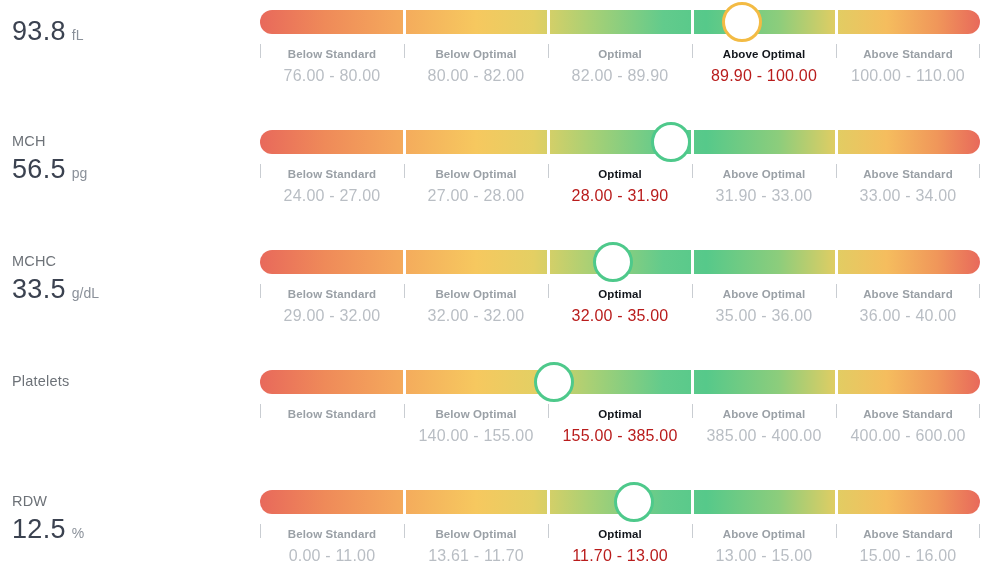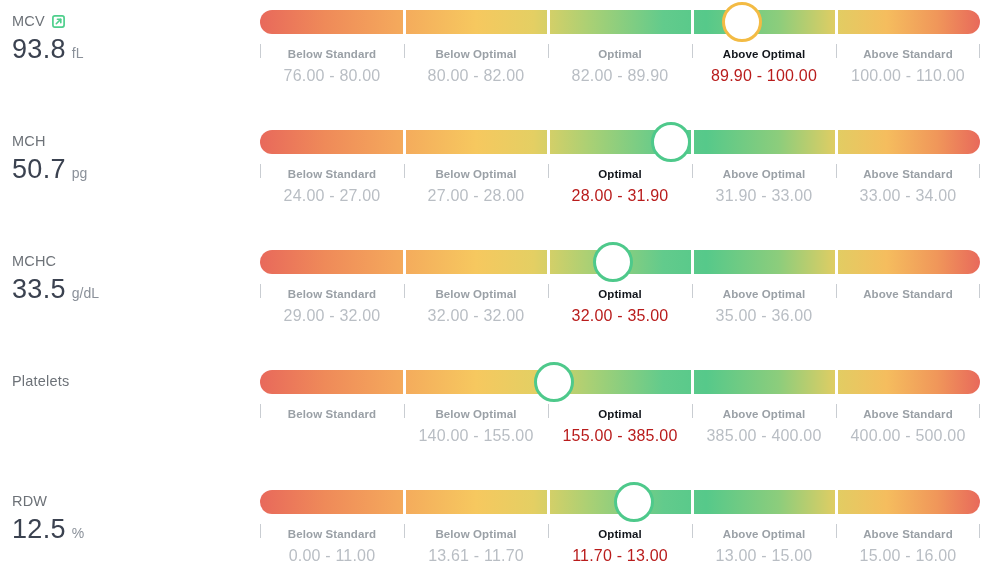--- a/index.html
+++ b/index.html
@@ -177,30 +177,20 @@
 
   .seg-label.active .seg-title { color: #12161c; }
   .seg-label.active .seg-range { color: #b91c1c; }
 </style>
 </head>
 <body>
 
 <div id="biomarker-panel">
     <div class="marker-row">
       <div class="info-col">
-        <div class="info-name-line">
-          <span class="info-name">MCV</span>
-          <span class="ext-link-icon">
-            <svg width="13" height="13" viewBox="0 0 13 13">
-              <rect x="0.9" y="0.9" width="11.2" height="11.2" rx="2" ry="2" fill="none" stroke="#4ecf8c" stroke-width="1.7"></rect>
-              <path d="M4.3 8.7 L8.6 4.4" stroke="#4ecf8c" stroke-width="1.6" stroke-linecap="round"></path>
-              <path d="M5.4 4.3 L8.8 4.3 L8.8 7.7" fill="none" stroke="#4ecf8c" stroke-width="1.6" stroke-linecap="round" stroke-linejoin="round"></path>
-            </svg>
-          </span>
-        </div>
         <div class="info-value-line">
           <span class="info-value">93.8</span>
           <span class="info-unit">fL</span>
         </div>
       </div>
       <div class="gauge">
         <div class="gauge-track"></div>
         <div class="seg-sep" style="left: 142.5px;"></div>
         <div class="seg-sep" style="left: 286.5px;"></div>
         <div class="seg-sep" style="left: 430.5px;"></div>
@@ -235,21 +225,21 @@
           <div class="seg-range">100.00 - 110.00</div>
         </div>
       </div>
     </div>
     <div class="marker-row">
       <div class="info-col">
         <div class="info-name-line">
           <span class="info-name">MCH</span>
         </div>
         <div class="info-value-line">
-          <span class="info-value">50.7</span>
+          <span class="info-value">56.5</span>
           <span class="info-unit">pg</span>
         </div>
       </div>
       <div class="gauge">
         <div class="gauge-track"></div>
         <div class="seg-sep" style="left: 142.5px;"></div>
         <div class="seg-sep" style="left: 286.5px;"></div>
         <div class="seg-sep" style="left: 430.5px;"></div>
         <div class="seg-sep" style="left: 574.5px;"></div>
         <div class="value-marker" style="left: 411.12px;"></div>
@@ -319,20 +309,21 @@
         <div class="seg-label active" style="left: 288px; width: 144px;">
           <div class="seg-title">Optimal</div>
           <div class="seg-range">32.00 - 35.00</div>
         </div>
         <div class="seg-label" style="left: 432px; width: 144px;">
           <div class="seg-title">Above Optimal</div>
           <div class="seg-range">35.00 - 36.00</div>
         </div>
         <div class="seg-label" style="left: 576px; width: 144px;">
           <div class="seg-title">Above Standard</div>
+          <div class="seg-range">36.00 - 40.00</div>
         </div>
       </div>
     </div>
     <div class="marker-row">
       <div class="info-col">
         <div class="info-name-line">
           <span class="info-name">Platelets</span>
         </div>
       </div>
       <div class="gauge">
@@ -360,21 +351,21 @@
         <div class="seg-label active" style="left: 288px; width: 144px;">
           <div class="seg-title">Optimal</div>
           <div class="seg-range">155.00 - 385.00</div>
         </div>
         <div class="seg-label" style="left: 432px; width: 144px;">
           <div class="seg-title">Above Optimal</div>
           <div class="seg-range">385.00 - 400.00</div>
         </div>
         <div class="seg-label" style="left: 576px; width: 144px;">
           <div class="seg-title">Above Standard</div>
-          <div class="seg-range">400.00 - 500.00</div>
+          <div class="seg-range">400.00 - 600.00</div>
         </div>
       </div>
     </div>
     <div class="marker-row">
       <div class="info-col">
         <div class="info-name-line">
           <span class="info-name">RDW</span>
         </div>
         <div class="info-value-line">
           <span class="info-value">12.5</span>

